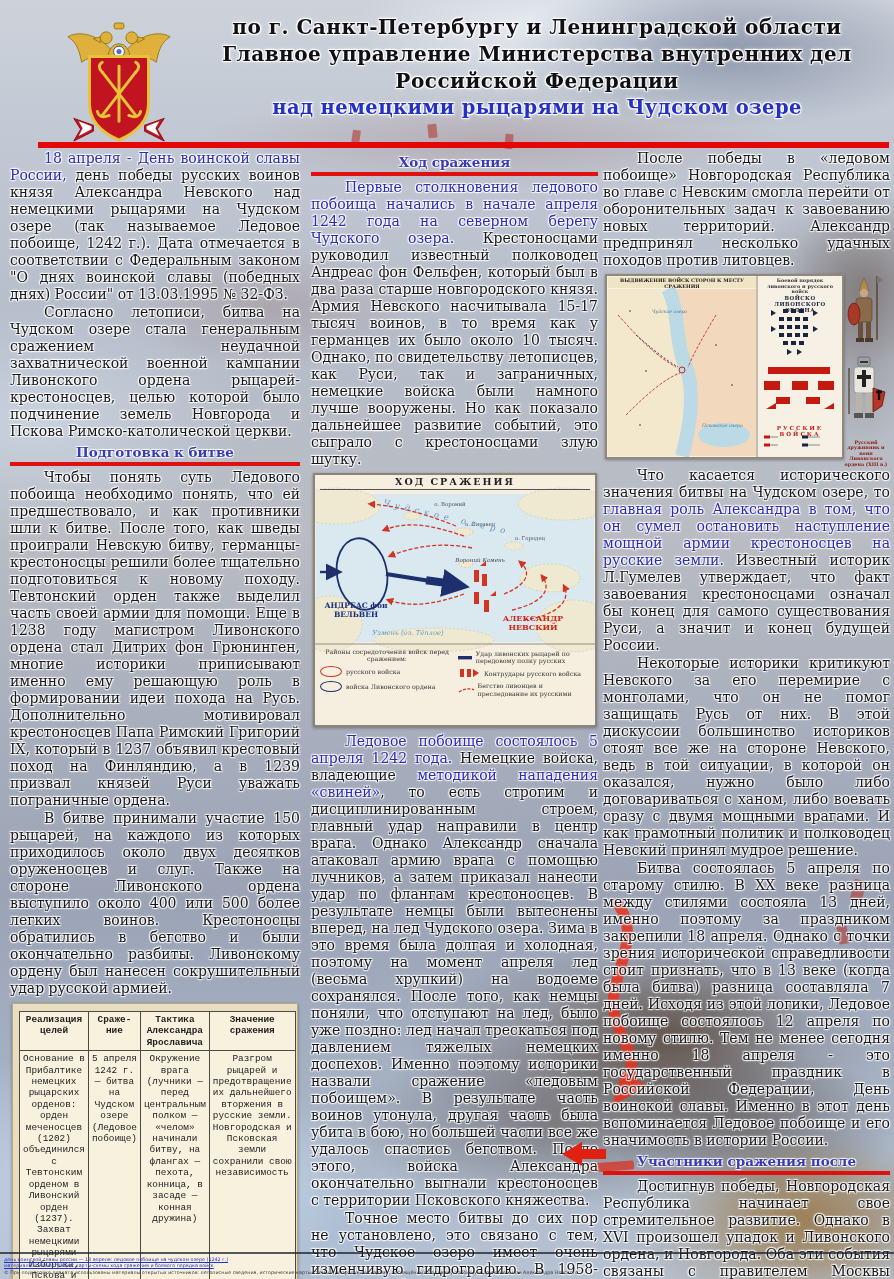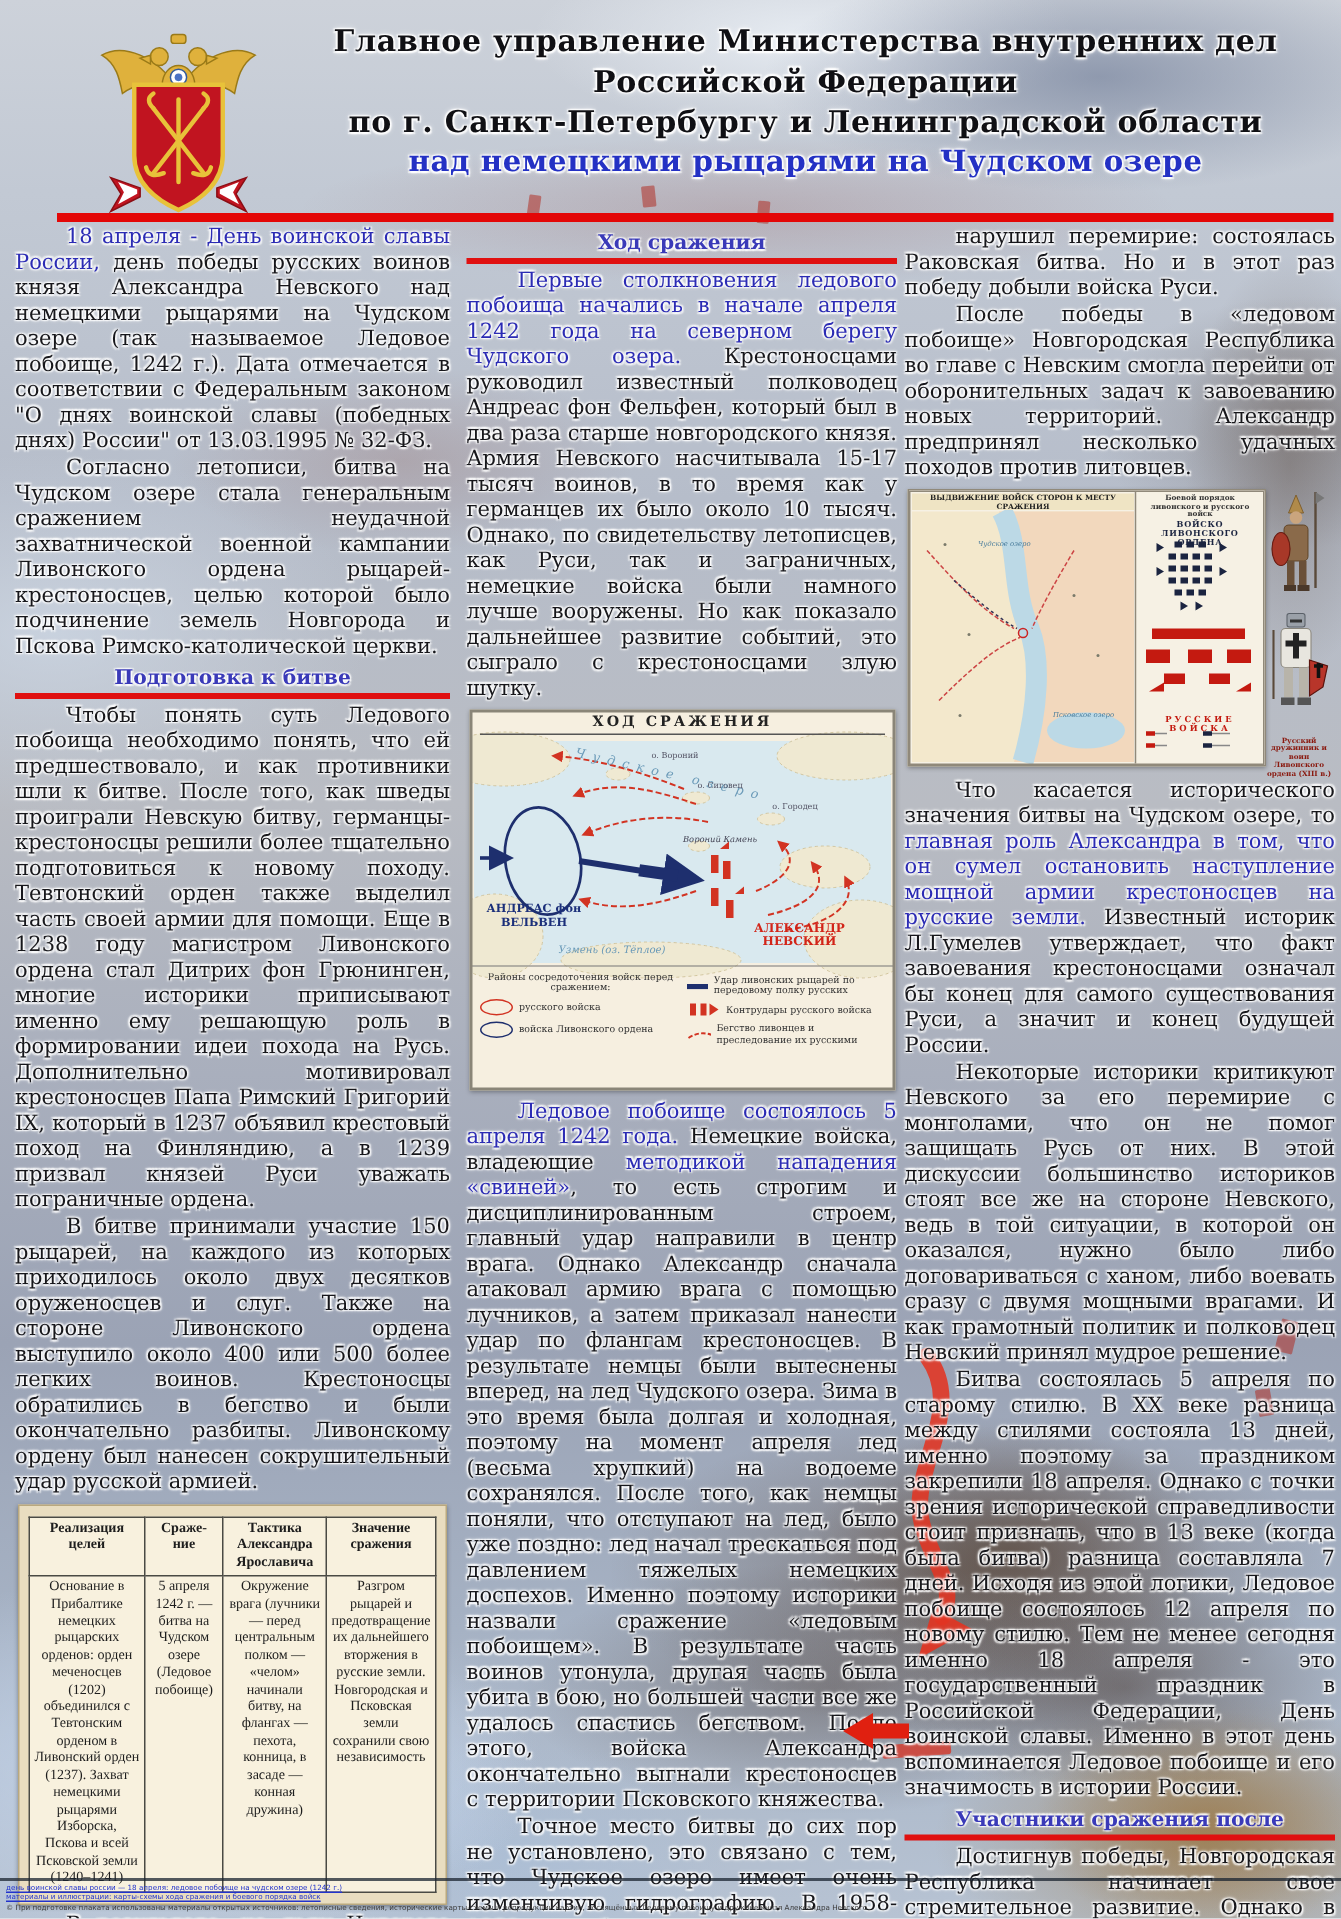--- a/index.html
+++ b/index.html
@@ -43,21 +43,21 @@
   .blue{color:#2b2bb4;}
   .h{font-weight:bold;font-size:13.5px;line-height:16px;color:#3a3ab8;text-align:center;
     margin:4px 0 3px;padding-bottom:2px;border-bottom:4px solid #e01010;
     text-shadow:-1px -1px 1px rgba(255,255,255,.85),1px -1px 1px rgba(255,255,255,.85),
     -1px 1px 1px rgba(255,255,255,.85),1px 1px 1px rgba(255,255,255,.85);}
   
   .tablecard{margin:6px 2px 5px;padding:7px 6px;background:#e9ddc0;border:1px solid #b9a87f;
     box-shadow:0 1px 3px rgba(0,0,0,.35);}
   table{border-collapse:collapse;width:100%;background:#f8f1de;}
   th,td{border:1px solid #4a4a44;padding:2px 3px;vertical-align:top;
-    font-family:Liberation Serif, serif;font-size:9.4px;line-height:11.4px;color:#1d1d1d;}
+    font-family:Liberation Mono, monospace;font-size:9.4px;line-height:11.4px;color:#1d1d1d;}
   th{text-align:center;font-weight:bold;}
   td{text-align:center;}
   
   .map1{position:relative;width:282px;height:252px;margin:5px 0 6px 2px;background:#f6efe0;
     border:1px solid #8a8578;box-shadow:0 1px 3px rgba(0,0,0,.35);}
   .m1-title{position:absolute;left:0;right:0;top:2px;text-align:center;font-weight:bold;
     font-size:9.5px;letter-spacing:2px;color:#222;border-bottom:1px solid #555;
     margin:0 6px;padding-bottom:2px;}
   .m1-lbl{position:absolute;font-weight:bold;text-align:center;}
   .lbl-andreas{left:5px;top:128px;width:74px;font-size:7.5px;line-height:8.5px;color:#1b2f7a;}
@@ -147,22 +147,22 @@
       </g>
       <g>
         <path d="M34,112 l-20,10 7,-12 -7,-11 20,7 z" fill="#c11420" stroke="#8a0d14"></path>
         <path d="M32,110 l-13,7 4,-8 -4,-7 13,5 z" fill="#fff"></path>
         <path d="M86,112 l20,10 -7,-12 7,-11 -20,7 z" fill="#c11420" stroke="#8a0d14"></path>
         <path d="M88,110 l13,7 -4,-8 4,-7 -13,5 z" fill="#fff"></path>
       </g>
     </svg>
   </div>
   <div class="hdr-titles">
+    <div class="org">по г. Санкт-Петербургу и Ленинградской области</div>
     <div class="org">Главное управление  Министерства внутренних дел Российской Федерации</div>
-    <div class="org">по г. Санкт-Петербургу и Ленинградской области</div>
     <div class="sub">над немецкими рыцарями на Чудском озере</div>
   </div>
   <div class="red-rule"></div>
 
   <section class="col col1">
     <p class="p"><span class="blue">18 апреля - День воинской славы России,</span><span> день победы русских воинов князя Александра Невского над немецкими рыцарями на Чудском озере (так называемое Ледовое побоище, 1242 г.). Дата отмечается в соответствии с Федеральным законом "О днях воинской славы (победных днях) России" от 13.03.1995 № 32-ФЗ.</span></p>
     <p class="p">Согласно летописи, битва на Чудском озере стала генеральным сражением неудачной захватнической военной кампании Ливонского ордена рыцарей-крестоносцев, целью которой было подчинение земель Новгорода и Пскова Римско-католической церкви.</p>
     <div class="h">Подготовка к битве</div>
     <p class="p">Чтобы понять суть Ледового побоища необходимо понять, что ей предшествовало, и как противники шли к битве. После того, как шведы проиграли Невскую битву, германцы-крестоносцы решили более тщательно подготовиться к новому походу. Тевтонский орден также выделил часть своей армии для помощи. Еще в 1238 году магистром Ливонского ордена стал Дитрих фон Грюнинген, многие историки приписывают именно ему решающую роль в формировании идеи похода на Русь. Дополнительно мотивировал крестоносцев Папа Римский Григорий IX, который в 1237 объявил крестовый поход на Финляндию, а в 1239 призвал князей Руси уважать пограничные ордена.</p>
     <p class="p">В битве принимали участие 150 рыцарей, на каждого из которых приходилось около двух десятков оруженосцев и слуг. Также на стороне Ливонского ордена выступило около 400 или 500 более легких воинов. Крестоносцы обратились в бегство и были окончательно разбиты. Ливонскому ордену был нанесен сокрушительный удар русской армией.</p>
@@ -288,21 +288,20 @@
       </div>
     </div>
 
     <p class="p"><span class="blue">Ледовое побоище состоялось 5 апреля 1242 года.</span><span> Немецкие войска, владеющие </span><span class="blue">методикой нападения «свиней»</span><span>, то есть строгим и дисциплинированным строем, главный удар направили в центр врага. Однако Александр сначала атаковал армию врага с помощью лучников, а затем приказал нанести удар по флангам крестоносцев. В результате немцы были вытеснены вперед, на лед Чудского озера. Зима в это время была долгая и холодная, поэтому на момент апреля лед (весьма хрупкий) на водоеме сохранялся. После того, как немцы поняли, что отступают на лед, было уже поздно: лед начал трескаться под давлением тяжелых немецких доспехов. Именно поэтому историки назвали сражение «ледовым побоищем». В результате часть воинов утонула, другая часть была убита в бою, но большей части все же удалось спастись бегством. После этого, войска Александра окончательно выгнали крестоносцев с территории Псковского княжества.</span></p>
     <p class="p">Точное место битвы до сих пор не установлено, это связано с тем, что Чудское озеро имеет очень изменчивую гидрографию. В 1958-1959 годах была организована первая археологическая экспедиция, однако следов битвы не было обнаружено.</p>
     <div class="h">Результат и историческое значение битвы</div>
 
   </section>
 
   <section class="col col3">
-    <p class="p">нарушил перемирие: состоялась Раковская битва. Но и в этот раз победу добыли войска Руси.</p>
     <p class="p">После победы в «ледовом побоище» Новгородская Республика во главе с Невским смогла перейти от оборонительных задач к завоеванию новых территорий. Александр предпринял несколько удачных походов против литовцев.</p>
 
     <div class="map2wrap">
       <div class="map2">
         <svg width="237" height="183" viewBox="0 0 237 183" style="position:absolute;inset:0;">
           <rect x="1" y="1" width="235" height="181" fill="#f6f1e4"></rect>
           <rect x="2" y="14" width="148" height="167" fill="#f3e8cc"></rect>
           <path d="M60,14 C70,40 62,70 74,96 C84,118 80,150 70,181 L150,181 L150,14 Z" fill="#f2d8bd"></path>
           <path d="M62,14 C74,36 68,66 80,92 C88,112 86,146 76,181" stroke="#bcd9e6" stroke-width="14" fill="none"></path>
           <ellipse cx="118" cy="160" rx="26" ry="12" fill="#bcd9e6"></ellipse>

